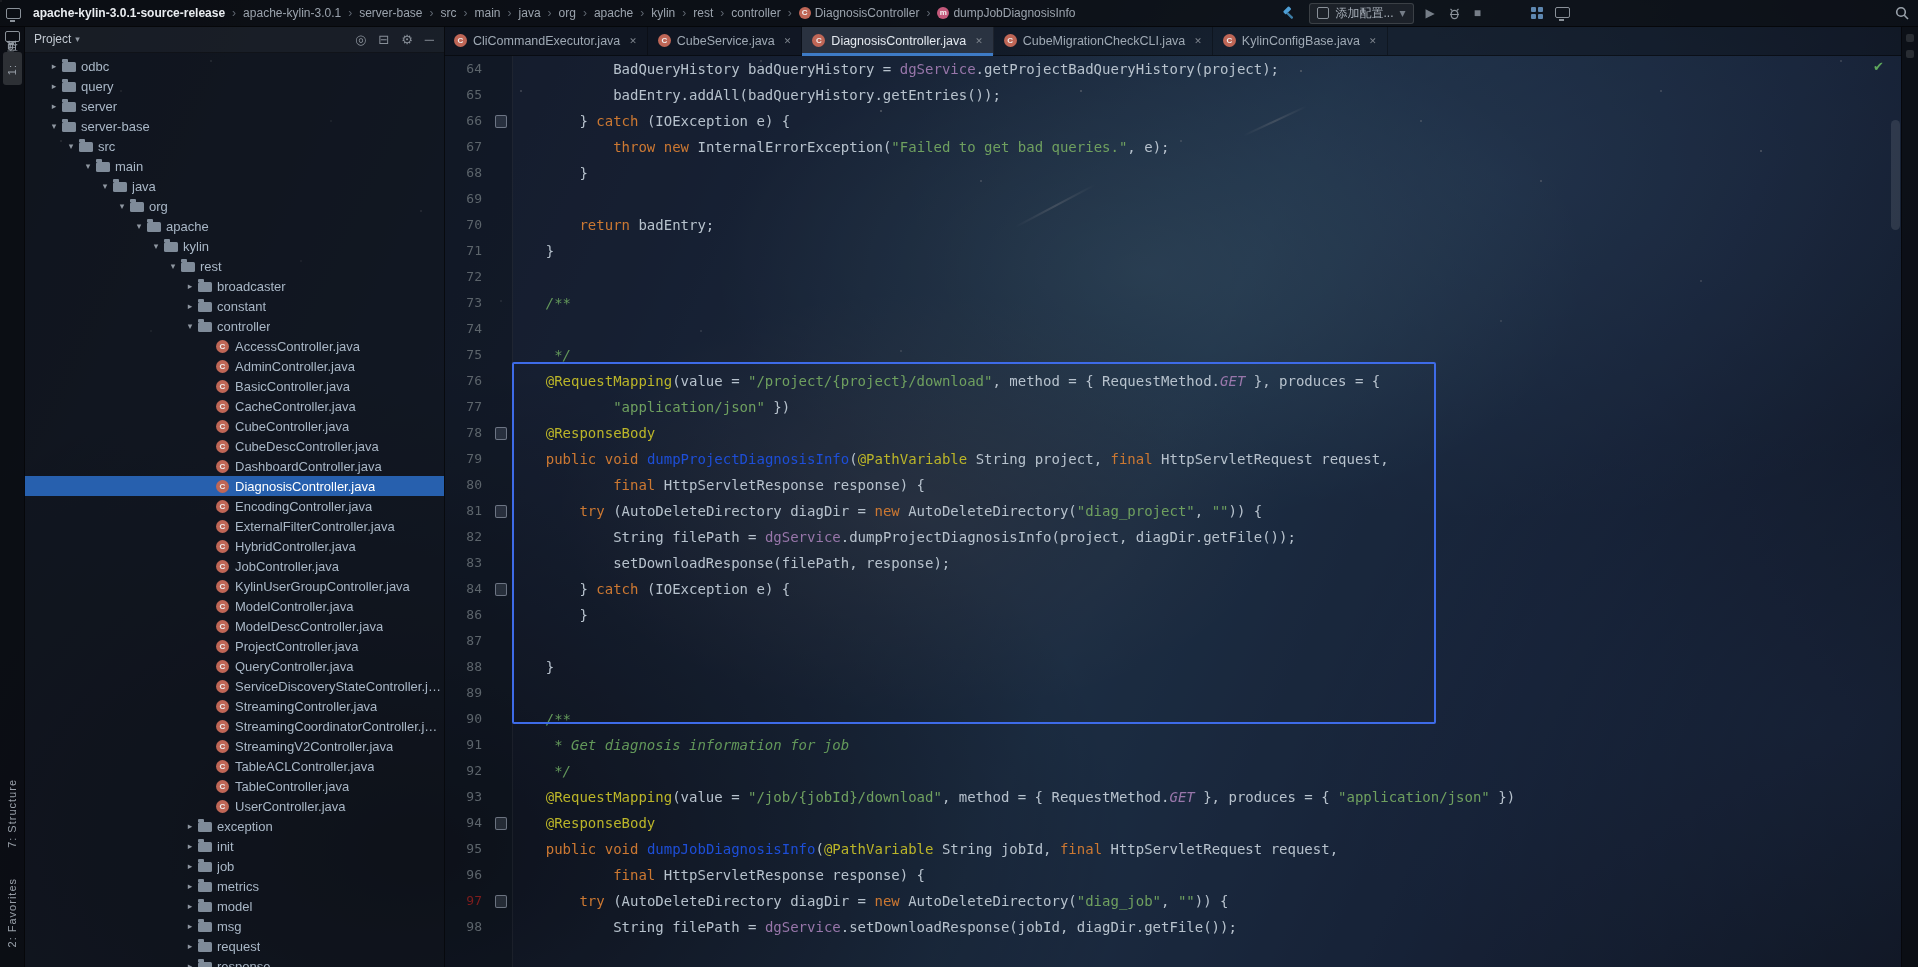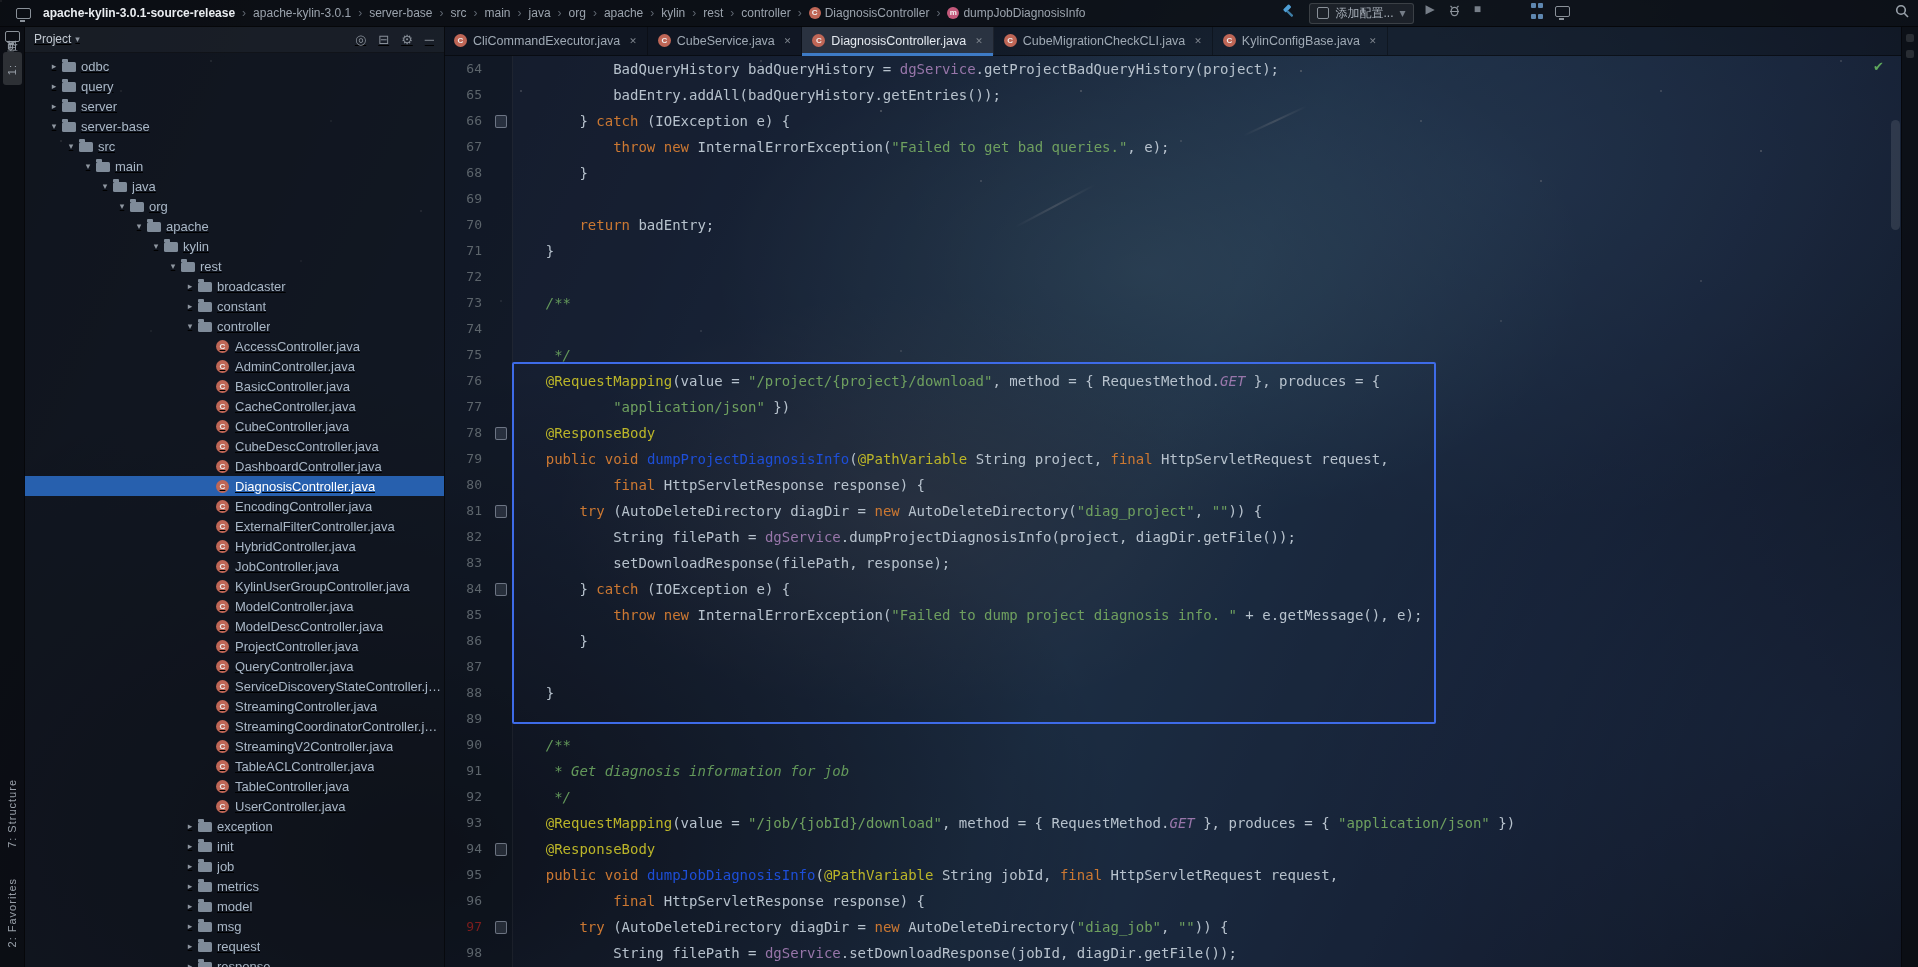--- a/index.html
+++ b/index.html
@@ -24,52 +24,52 @@
     1300px 70px rgba(255,255,255,.6),1420px 120px rgba(255,255,255,.45),1540px 180px rgba(255,255,255,.5),
     1660px 90px rgba(255,255,255,.45),1760px 150px rgba(255,255,255,.55),1840px 60px rgba(255,255,255,.4),
     500px 300px rgba(255,255,255,.35),700px 330px rgba(255,255,255,.3),900px 350px rgba(255,255,255,.35),
     1500px 320px rgba(255,255,255,.35),1700px 280px rgba(255,255,255,.4),300px 260px rgba(255,255,255,.3),150px 330px rgba(255,255,255,.35);}
   .streak{position:absolute;height:2px;background:linear-gradient(90deg,transparent,rgba(255,255,255,.35),transparent);border-radius:2px;pointer-events:none;}
   .s1{width:90px;left:1010px;top:205px;transform:rotate(-28deg);}
   .s2{width:70px;left:1240px;top:120px;transform:rotate(-25deg);}
 
   
   .top-bar{position:absolute;top:0;left:0;right:0;height:26px;z-index:6;background:rgba(11,13,18,0.90);
-    display:flex;align-items:center;padding:0 8px 0 16px;gap:8px;border-bottom:1px solid rgba(0,0,0,.5);}
+    display:flex;align-items:center;padding:0 8px 0 6px;gap:8px;border-bottom:1px solid rgba(0,0,0,.5);}
   .mini-monitor{width:13px;height:9px;border:1.5px solid #8A9199;border-radius:2px;position:relative;display:inline-block;flex:0 0 auto;}
   .mini-monitor::after{content:'';position:absolute;left:3px;bottom:-4px;width:5px;height:2px;background:#8A9199;}
   .breadcrumb{display:flex;align-items:center;gap:2px;font-size:12px;color:#9BA3AD;white-space:nowrap;}
   .bc-item{padding:1px 4px;border-radius:3px;display:inline-flex;align-items:center;gap:4px;cursor:default;}
   .bc-item.bold{color:#E9ECF0;font-weight:bold;}
   .bc-sep{color:#5F6670;margin:0 1px;font-size:12px;}
   .mini-icon{width:12px;height:12px;border-radius:50%;color:#F2F2F2;font-size:8px;line-height:12px;text-align:center;font-weight:bold;display:inline-block;}
   .class-mini{background:#BF6656;}
   .method-mini{background:#C4597B;}
-  .top-right{margin-left:auto;display:flex;gap:12px;}
+  .top-right{margin-left:auto;display:flex;align-items:center;gap:12px;}
   .run-config{display:flex;align-items:center;gap:6px;background:rgba(255,255,255,.06);border:1px solid rgba(255,255,255,.14);
     border-radius:3px;padding:1px 7px;font-size:12px;color:#A8B0BA;}
   .rc-icon{width:10px;height:10px;border:1.3px solid #8A9199;border-radius:2px;display:inline-block;}
   .tb-glyph{font-size:12px;color:#767E88;line-height:1;}
   .grid-icon{display:inline-grid;grid-template-columns:5px 5px;grid-gap:2px;}
   .grid-icon i{width:5px;height:5px;background:#5E87B0;border-radius:1px;}
   .spacer{width:300px;}
 
   
   .left-strip{position:absolute;top:26px;left:0;bottom:0;width:24px;z-index:5;background:rgba(11,13,18,0.92);
     border-right:1px solid rgba(0,0,0,.45);display:flex;flex-direction:column;align-items:center;padding:5px 0 10px;gap:10px;}
   .vlabel{writing-mode:vertical-rl;transform:rotate(180deg);font-size:11px;color:#99A0A9;letter-spacing:1px;white-space:nowrap;}
   .stripe-btn{padding:6px 2px;border-radius:3px;}
   .stripe-btn.active{background:rgba(255,255,255,.14);}
   .strip-bottom{margin-top:auto;display:flex;flex-direction:column;align-items:center;gap:14px;}
   .right-strip{position:absolute;top:26px;right:0;bottom:0;width:16px;z-index:5;background:rgba(11,13,18,0.92);border-left:1px solid rgba(0,0,0,.45);}
   .rs-dot{width:8px;height:8px;margin:8px auto 0;background:rgba(255,255,255,.12);border-radius:2px;}
 
   
   .project-panel{position:absolute;top:26px;left:24px;bottom:0;width:420px;z-index:4;background:rgba(16,20,28,0.80);
-    border-right:1px solid rgba(0,0,0,.5);display:flex;flex-direction:column;text-decoration:underline;}
+    border-right:1px solid rgba(0,0,0,.5);display:flex;flex-direction:column;}
   .panel-header{height:26px;flex:0 0 26px;display:flex;align-items:center;gap:4px;padding:0 10px;
     background:rgba(255,255,255,.035);font-size:12px;color:#C2C9D1;border-bottom:1px solid rgba(0,0,0,.35);}
   .panel-caret{font-size:9px;color:#8F97A1;}
   .panel-icons{margin-left:auto;display:flex;gap:12px;color:#878E97;font-size:13px;}
   .panel-icons span{cursor:default;line-height:1;}
   .tree{flex:1;overflow:hidden;padding-top:3px;font-size:13px;}
   .trow{height:20px;display:flex;align-items:center;color:#A9B7C6;white-space:nowrap;cursor:default;}
   .trow.sel{background:#2760AE;color:#FFFFFF;}
   .chev{flex:0 0 14px;text-align:center;color:#8F97A1;font-size:9px;}
   .folder-ic{flex:0 0 14px;width:14px;height:10px;background:#7F8B99;border-radius:1.5px;position:relative;margin:2px 5px 0 1px;}
@@ -602,25 +602,20 @@
           <span class="ln">83</span>
           <span class="gi"></span>
           <span class="code"><span class="tk-p">            setDownloadResponse(filePath, response);</span></span>
         </div>
         <div class="cl">
           <span class="ln">84</span>
           <span class="gi on"></span>
           <span class="code"><span class="tk-p">        } </span><span class="tk-k">catch</span><span class="tk-p"> (IOException e) {</span></span>
         </div>
         <div class="cl">
-          <span class="ln">85</span>
-          <span class="gi"></span>
-          <span class="code"><span class="tk-p">            </span><span class="tk-k">throw</span><span class="tk-p"> </span><span class="tk-k">new</span><span class="tk-p"> InternalErrorException(</span><span class="tk-s">"Failed to dump project diagnosis info. "</span><span class="tk-p"> + e.getMessage(), e);</span></span>
-        </div>
-        <div class="cl">
           <span class="ln">86</span>
           <span class="gi"></span>
           <span class="code"><span class="tk-p">        }</span></span>
         </div>
         <div class="cl">
           <span class="ln">87</span>
           <span class="gi"></span>
           <span class="code"></span>
         </div>
         <div class="cl">

